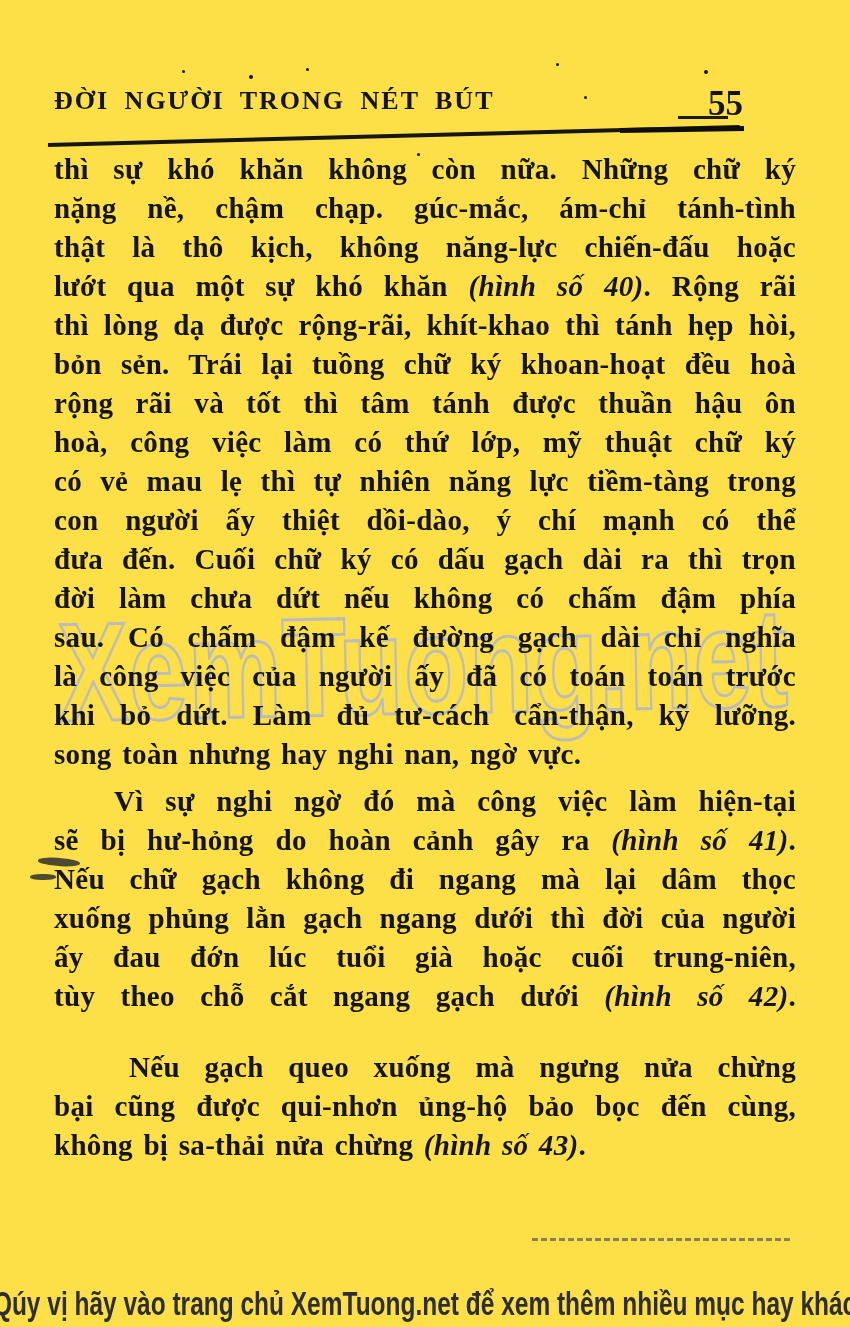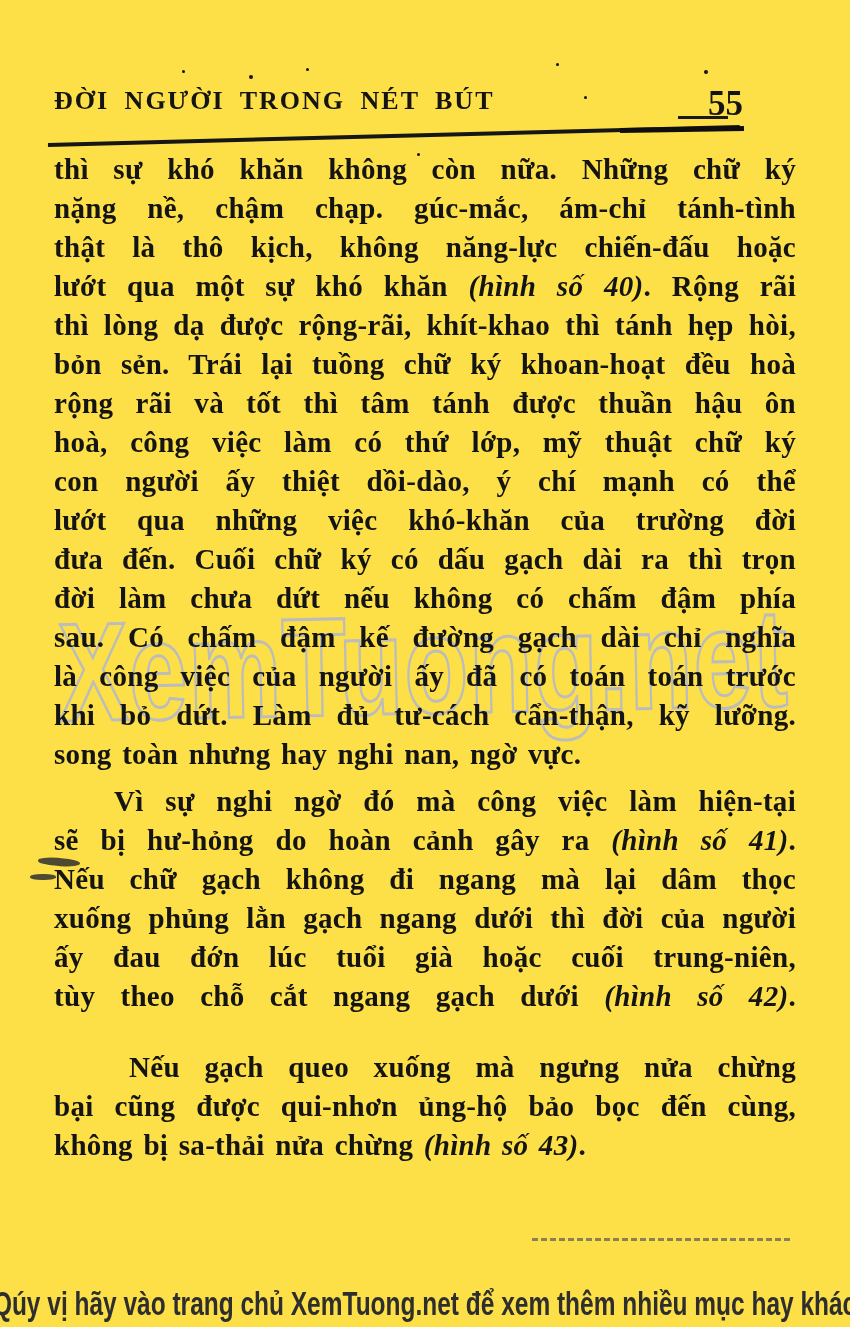--- a/index.html
+++ b/index.html
@@ -95,22 +95,22 @@
   <main class="body-text">
       <div class="para">
         <div class="line"><span>thì sự khó khăn không còn nữa. Những chữ ký</span></div>
         <div class="line"><span>nặng nề, chậm chạp. gúc-mắc, ám-chỉ tánh-tình</span></div>
         <div class="line"><span>thật là thô kịch, không năng-lực chiến-đấu hoặc</span></div>
         <div class="line"><span>lướt qua một sự khó khăn </span><span class="it">(hình số 40)</span><span>. Rộng rãi</span></div>
         <div class="line"><span>thì lòng dạ được rộng-rãi, khít-khao thì tánh hẹp hòi,</span></div>
         <div class="line"><span>bỏn sẻn. Trái lại tuồng chữ ký khoan-hoạt đều hoà</span></div>
         <div class="line"><span>rộng rãi và tốt thì tâm tánh được thuần hậu ôn</span></div>
         <div class="line"><span>hoà, công việc làm có thứ lớp, mỹ thuật chữ ký</span></div>
+        <div class="line"><span>có vẻ mau lẹ thì tự nhiên năng lực tiềm-tàng trong</span></div>
         <div class="line"><span>con người ấy thiệt dồi-dào, ý chí mạnh có thể</span></div>
-        <div class="line"><span>lướt qua những việc khó-khăn của trường đời</span></div>
         <div class="line"><span>đưa đến. Cuối chữ ký có dấu gạch dài ra thì trọn</span></div>
         <div class="line"><span>đời làm chưa dứt nếu không có chấm đậm phía</span></div>
         <div class="line"><span>sau. Có chấm đậm kế đường gạch dài chỉ nghĩa</span></div>
         <div class="line"><span>là công việc của người ấy đã có toán toán trước</span></div>
         <div class="line"><span>khi bỏ dứt. Làm đủ tư-cách cẩn-thận, kỹ lưỡng.</span></div>
         <div class="line no-just"><span>song toàn nhưng hay nghi nan, ngờ vực.</span></div>
       </div>
       <div class="para">
         <div class="line" style="text-indent: 60px;"><span>Vì sự nghi ngờ đó mà công việc làm hiện-tại</span></div>
         <div class="line"><span>sẽ bị hư-hỏng do hoàn cảnh gây ra </span><span class="it">(hình số 41)</span><span>.</span></div>

